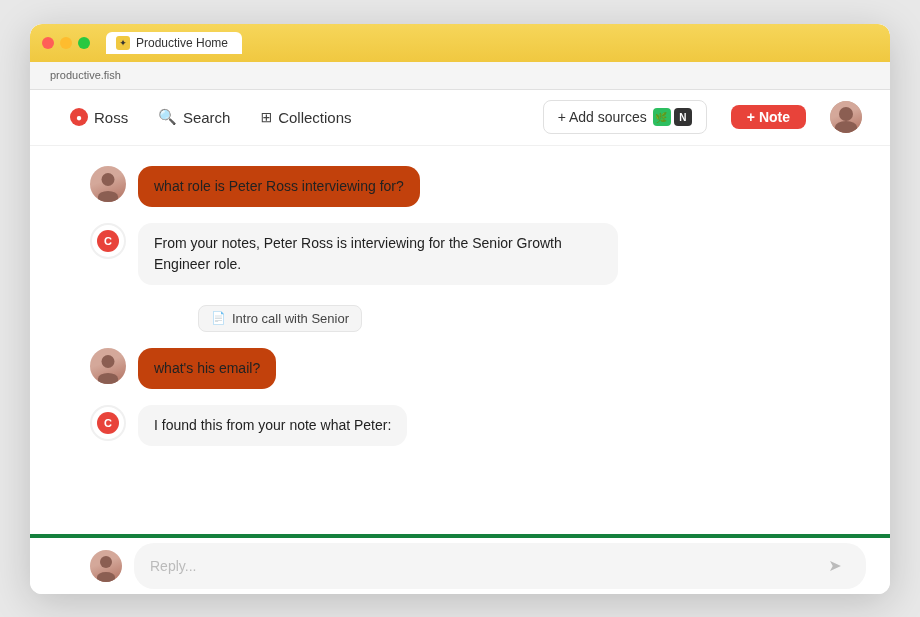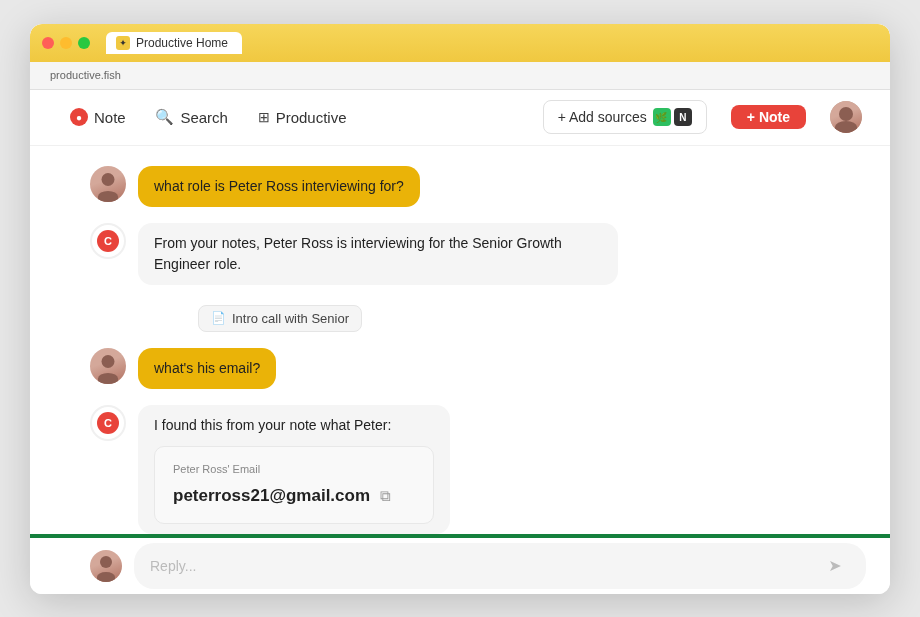--- a/index.html
+++ b/index.html
@@ -302,21 +302,21 @@
     .msg-bubble {
       background: #f5f5f5;
       border-radius: 14px;
       padding: 10px 16px;
       font-size: 14px;
       color: #222;
       max-width: 480px;
       line-height: 1.5;
     }
     .msg-bubble.user-bubble {
-      background: #eab308;
+      background: #c2410c;
     }
     .msg-bubble.assistant-bubble {
       background: #f5f5f5;
     }
 
     .source-tag {
       display: inline-flex;
       align-items: center;
       gap: 6px;
       background: #f5f5f5;
@@ -454,29 +454,29 @@
   </div>
 
   <div class="address-bar">
     <span class="address-text">productive.fish</span>
   </div>
 
   <div class="nav-bar">
     <div class="nav-left">
       <div class="nav-item">
         <div class="nav-home-icon">●</div>
-        <span>Note</span>
+        <span>Ross</span>
       </div>
       <div class="nav-item">
         <span class="nav-search-icon">🔍</span>
         <span>Search</span>
       </div>
       <div class="nav-item">
         <span class="nav-collections-icon">⊞</span>
-        <span>Productive</span>
+        <span>Collections</span>
       </div>
     </div>
     <div class="nav-right">
       <div class="add-sources-btn">
         <span>+ Add sources</span>
         <div class="add-sources-icons">
           <div class="source-icon-evernote">🌿</div>
           <div class="source-icon-notion">N</div>
         </div>
       </div>
@@ -520,27 +520,20 @@
         <span>what's his email?</span>
       </div>
     </div>
 
     <div class="message-row assistant">
       <div class="msg-avatar msg-avatar-assistant">
         <div class="assistant-logo">C</div>
       </div>
       <div class="msg-bubble assistant-bubble">
         <span>I found this from your note what Peter:</span>
-        <div class="email-card">
-          <div class="email-label">Peter Ross' Email</div>
-          <div class="email-value-row">
-            <span class="email-value">peterross21@gmail.com</span>
-            <span class="copy-icon">⧉</span>
-          </div>
-        </div>
       </div>
     </div>
 
   </div>
 
   <div class="reply-bar">
     <div class="reply-avatar"></div>
     <div class="reply-input-wrapper">
       <input class="reply-input" type="text" placeholder="Reply..." style="">
       <div class="send-btn">

